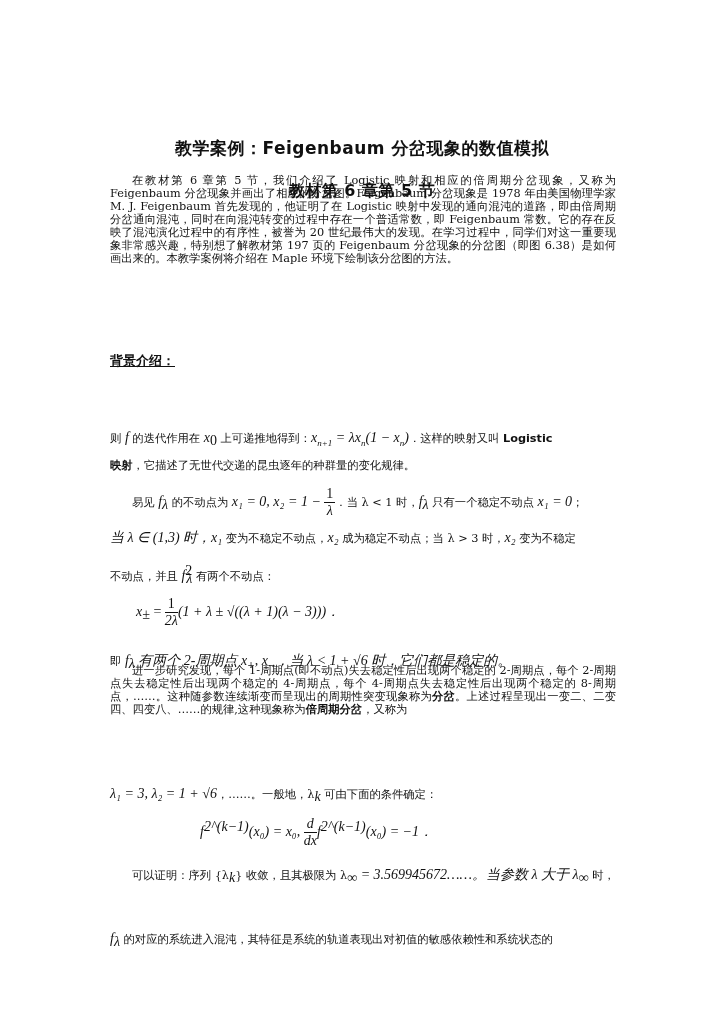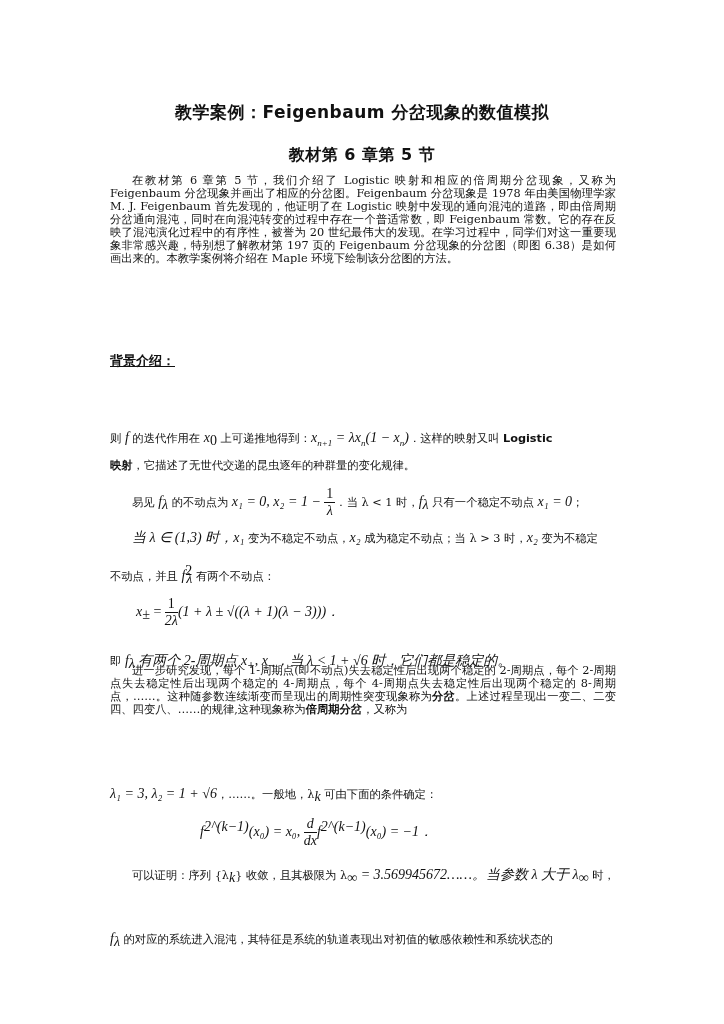--- a/index.html
+++ b/index.html
@@ -1,20 +1,20 @@
 <!DOCTYPE html>
 <html><head>
 <meta charset="utf-8">
 <style>
   html, body { margin: 0; padding: 0; background: #ffffff; }
   body { width: 724px; height: 1024px; position: relative; overflow: hidden;
          font-family: "DejaVu Serif", "Liberation Serif", serif; color: #111; }
   .page { position: absolute; left: 0; top: 0; width: 724px; height: 1024px; }
   .title { position: absolute; left: 0; width: 724px; text-align: center; font-weight: bold;
-           font-family: "DejaVu Sans", sans-serif; }
+           font-family: "DejaVu Sans", sans-serif; margin-top: 36px; }
   .t1 { top: 101px; font-size: 17px; letter-spacing: 0.5px; }
   .t2 { top: 145px; font-size: 16px; letter-spacing: 0.5px; }
   .para { position: absolute; left: 110px; width: 506px; font-size: 11.3px; line-height: 13px;
           text-align: justify; }
   .indent { text-indent: 22px; }
   .heading { position: absolute; left: 110px; top: 352px; font-size: 13px; font-weight: bold;
              font-family: "DejaVu Sans", sans-serif; text-decoration: underline; }
   .line { position: absolute; left: 110px; width: 510px; font-size: 11.3px; white-space: nowrap; }
   .m { font-family: "Liberation Serif", serif; font-style: italic; font-size: 14px; }
   .mr { font-family: "Liberation Serif", serif; font-size: 14px; }
@@ -42,21 +42,21 @@
   </div>
 
   <div class="line" style="top:458px;">
     <b class="s">映射</b><span>，它描述了无世代交递的昆虫逐年的种群量的变化规律。</span>
   </div>
 
   <div class="line" style="top:486px; padding-left:22px;">
     <span>易见 </span><span class="m">f</span><sub class="m">λ</sub><span> 的不动点为 </span><span class="m">x₁ = 0, x₂ = 1 − </span><span class="frac"><span class="num">1</span><span class="m">λ</span></span><span>．当 λ &lt; 1 时，</span><span class="m">f</span><sub class="m">λ</sub><span> 只有一个稳定不动点 </span><span class="m">x₁ = 0</span><span>；</span>
   </div>
 
-  <div class="line" style="top:529px;text-align:center;">
+  <div class="line" style="top:529px;">
     <span class="m">当 λ ∈ (1,3) 时，</span><span class="m">x₁</span><span> 变为不稳定不动点，</span><span class="m">x₂</span><span> 成为稳定不动点；当 λ &gt; 3 时，</span><span class="m">x₂</span><span> 变为不稳定</span>
   </div>
 
   <div class="line" style="top:563px;">
     <span>不动点，并且 </span><span class="m">f</span><sup class="mr">2</sup><sub class="m" style="margin-left:-6px;">λ</sub><span> 有两个不动点：</span>
   </div>
 
   <div class="line" style="top:596px; left:136px;">
     <span class="m">x</span><sub class="m">±</sub><span class="mr"> = </span><span class="frac"><span class="num">1</span><span class="m">2λ</span></span><span class="m">(1 + λ ± √((λ + 1)(λ − 3)))．</span>
   </div>

